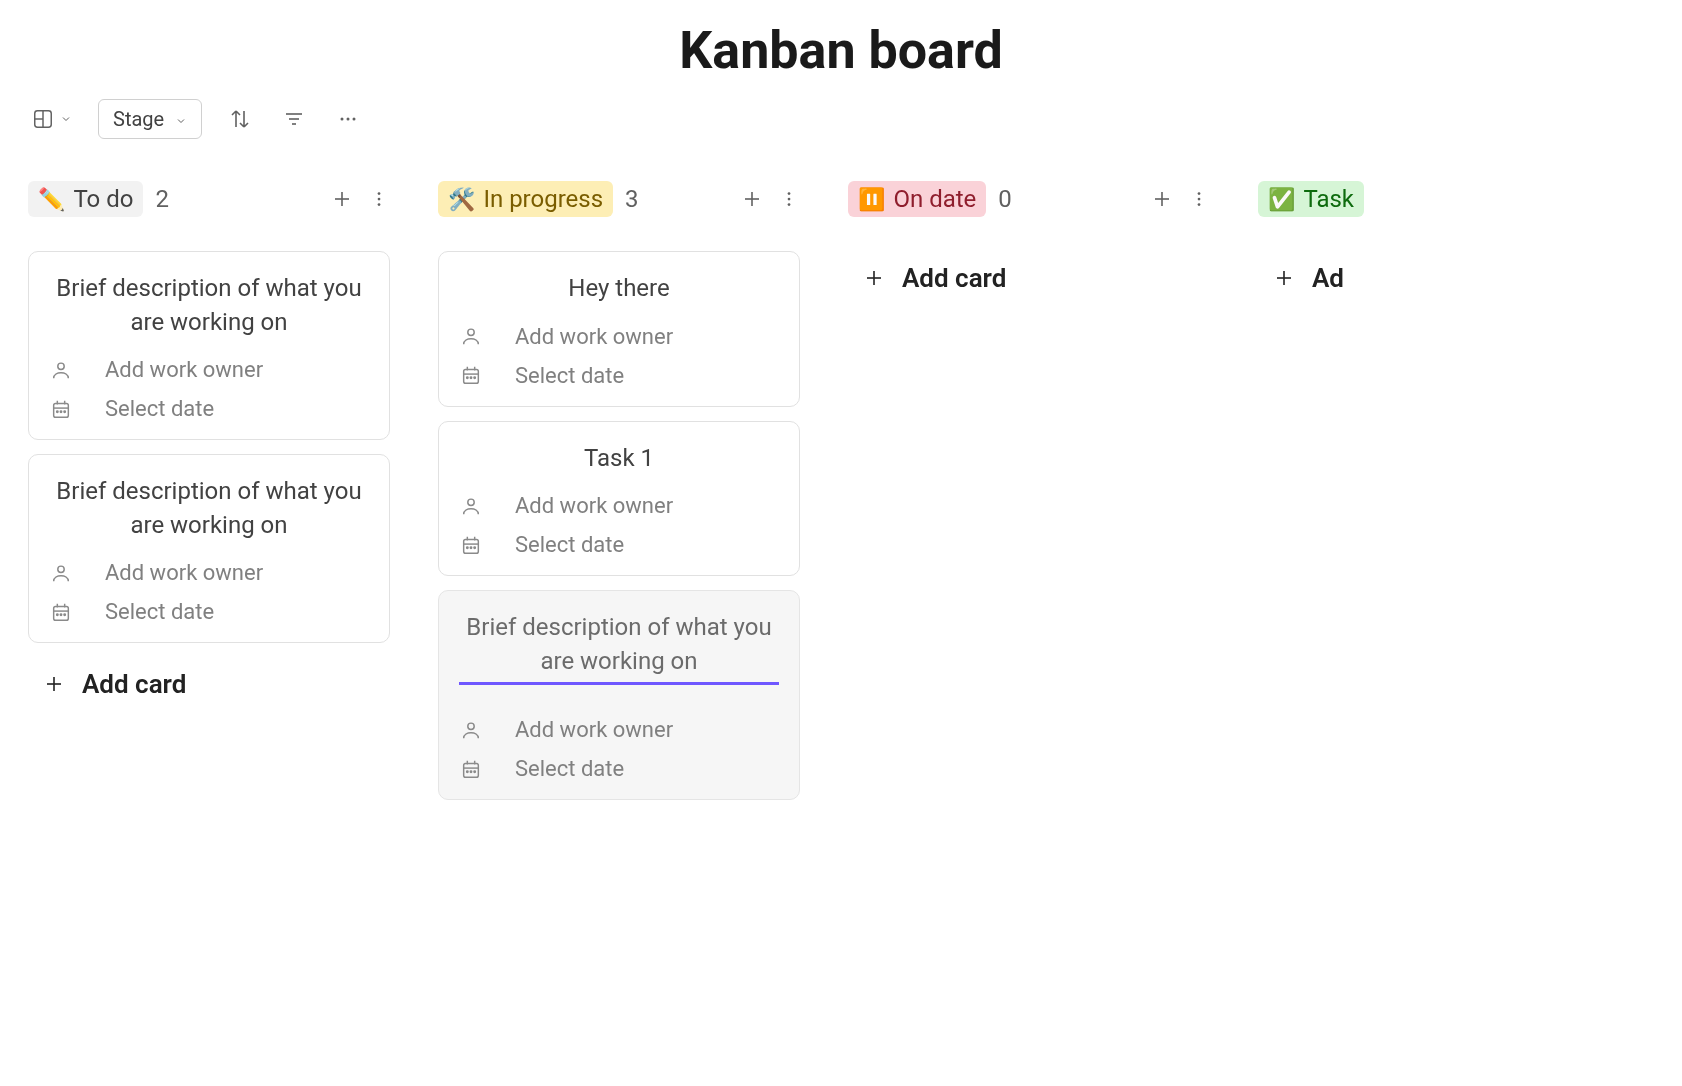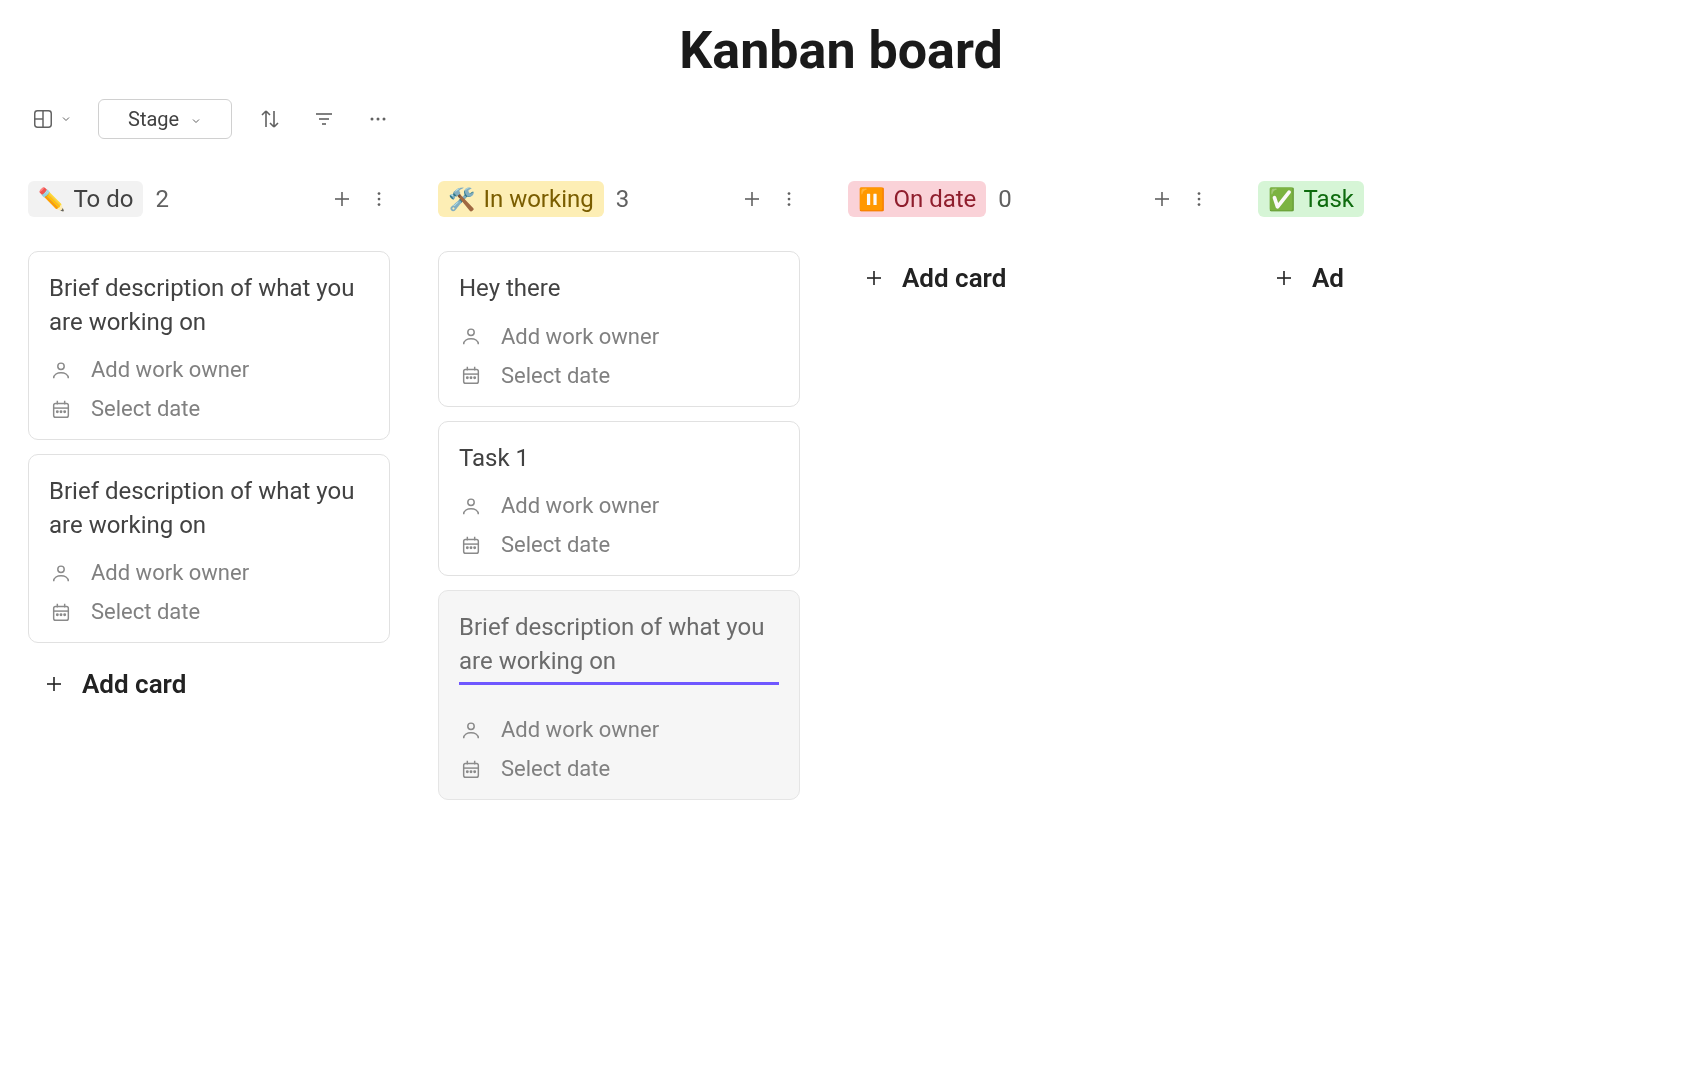--- a/index.html
+++ b/index.html
@@ -28,21 +28,21 @@
     align-items: center;
     gap: 6px;
     color: #616161;
     font-size: 20px;
     cursor: pointer;
     padding: 6px 4px;
   }
   .tb-grouping {
     border: 1px solid #d0d0d0;
     border-radius: 6px;
-    padding: 7px 29px;
+    padding: 7px 14px;
     font-size: 20px;
     color: #424242;
   }
   .board {
     display: flex;
     gap: 48px;
     align-items: flex-start;
   }
   .column {
     width: 362px;
@@ -80,41 +80,42 @@
   .bg-yellow{ background: #fdeeb5; color: #7a5d00; }
   .bg-red   { background: #fad2d8; color: #8f1e2d; }
   .bg-green { background: #d6f5d6; color: #0e6b0e; }
 
   .card {
     border: 1px solid #e1e1e1;
     border-radius: 10px;
     padding: 20px 20px 18px 20px;
     margin-bottom: 14px;
     background: #fff;
+    text-align: center;
   }
   .card.editing {
     background: #f6f6f6;
     border-color: #e5e5e5;
   }
   .card-title {
     font-size: 24px;
     color: #424242;
     line-height: 1.4;
     margin-bottom: 18px;
   }
   .card.editing .card-title {
     color: #6b6b6b;
     border-bottom: 3px solid #6f57ff;
     padding-bottom: 4px;
     display: inline-block;
   }
   .card-row {
     display: flex;
     align-items: center;
-    gap: 18px;
+    gap: 32px;
     color: #808080;
     font-size: 22px;
     margin-top: 14px;
     cursor: pointer;
   }
   .icon-slot {
     width: 24px;
     display: flex;
     justify-content: center;
     color: #8a8a8a;
@@ -270,21 +271,21 @@
             <line x1="5" y1="12" x2="19" y2="12"></line>
           </svg>
         </span>
         <span>Add card</span>
       </div>
     </div>
     <div class="column">
       <div class="col-header">
         <span class="col-label bg-yellow">
           <span class="col-emoji">🛠️</span>
-          <span>In working</span>
+          <span>In progress</span>
         </span>
         <span class="col-count">3</span>
         <span class="col-actions">
           <span style="cursor:pointer">
             <svg width="24" height="24" viewBox="0 0 24 24" fill="none" stroke="currentColor" stroke-width="1.6">
               <line x1="12" y1="5" x2="12" y2="19"></line>
               <line x1="5" y1="12" x2="19" y2="12"></line>
             </svg>
           </span>
           <span style="cursor:pointer">

